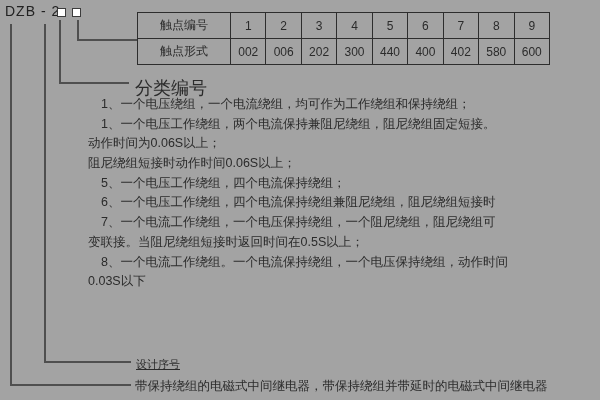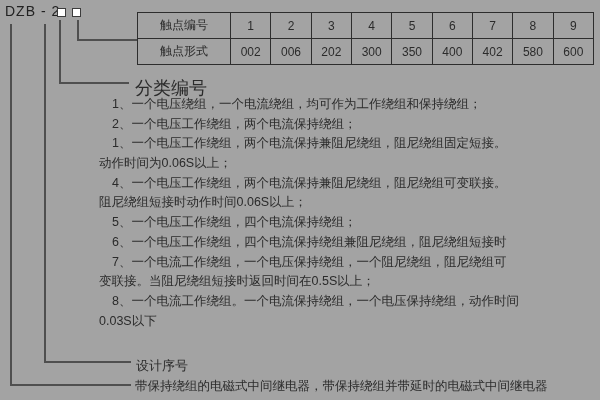--- a/index.html
+++ b/index.html
@@ -32,38 +32,38 @@
   .h1 { left: 10px; top: 384px; width: 121px; }
   .v2 { left: 44px; top: 24px; height: 338px; }
   .h2 { left: 44px; top: 361px; width: 87px; }
   .v3 { left: 59px; top: 20px; height: 63px; }
   .h3 { left: 59px; top: 82px; width: 70px; }
   .v4 { left: 77px; top: 20px; height: 20px; }
   .h4 { left: 77px; top: 39px; width: 60px; }
 
   
   .contact-table {
-    position: absolute; left: 137px; top: 12px; width: 457px;
+    position: absolute; left: 137px; top: 12px; width: 413px;
     border-collapse: collapse; table-layout: fixed;
     font-size: 12px; color: #2b2b2b;
   }
   .contact-table td {
     border: 1.5px solid #2d2d2d; height: 26px;
     text-align: center; vertical-align: middle;
     white-space: nowrap; overflow: hidden;
   }
   .contact-table td.rowlabel { width: 93px; }
 
   
   .class-label { position: absolute; left: 135px; top: 76px; font-size: 18px; white-space: nowrap; }
-  .class-list { position: absolute; left: 99px; top: 95px; width: 488px; font-size: 12.5px; }
+  .class-list { position: absolute; left: 88px; top: 95px; width: 488px; font-size: 12.5px; }
   .class-list .line { height: 19.7px; line-height: 19.7px; white-space: nowrap; }
   .class-list .line.num { padding-left: 13px; }
 
-  .design-serial { position: absolute; left: 136px; top: 357px; font-size: 13px; white-space: nowrap; }
+  .design-serial { position: absolute; left: 136px; top: 357px; font-size: 11px; white-space: nowrap; text-decoration: underline; }
   .bottom-label { position: absolute; left: 135px; top: 378px; font-size: 12.5px; white-space: nowrap; font-family: Liberation Mono, monospace; }
 </style>
 </head>
 <body>
 
 <div class="canvas">
 
   <div class="model-code">DZB - 2</div>
   <span class="ph-box b1"></span>
   <span class="ph-box b2"></span>
@@ -90,36 +90,34 @@
       <td>7</td>
       <td>8</td>
       <td>9</td>
     </tr>
     <tr>
       <td class="rowlabel">触点形式</td>
       <td>002</td>
       <td>006</td>
       <td>202</td>
       <td>300</td>
-      <td>350</td>
+      <td>440</td>
       <td>400</td>
       <td>402</td>
       <td>580</td>
       <td>600</td>
     </tr>
   </tbody>
     </table>
 
   <div class="class-label">分类编号</div>
   <div class="class-list">
     <div class="line num">1、一个电压绕组，一个电流绕组，均可作为工作绕组和保持绕组；</div>
-    <div class="line num">2、一个电压工作绕组，两个电流保持绕组；</div>
     <div class="line num">1、一个电压工作绕组，两个电流保持兼阻尼绕组，阻尼绕组固定短接。</div>
     <div class="line">动作时间为0.06S以上；</div>
-    <div class="line num">4、一个电压工作绕组，两个电流保持兼阻尼绕组，阻尼绕组可变联接。</div>
     <div class="line">阻尼绕组短接时动作时间0.06S以上；</div>
     <div class="line num">5、一个电压工作绕组，四个电流保持绕组；</div>
     <div class="line num">6、一个电压工作绕组，四个电流保持绕组兼阻尼绕组，阻尼绕组短接时</div>
     <div class="line num">7、一个电流工作绕组，一个电压保持绕组，一个阻尼绕组，阻尼绕组可</div>
     <div class="line">变联接。当阻尼绕组短接时返回时间在0.5S以上；</div>
     <div class="line num">8、一个电流工作绕组。一个电流保持绕组，一个电压保持绕组，动作时间</div>
     <div class="line">0.03S以下</div>
   </div>
 
   <div class="design-serial">设计序号</div>

